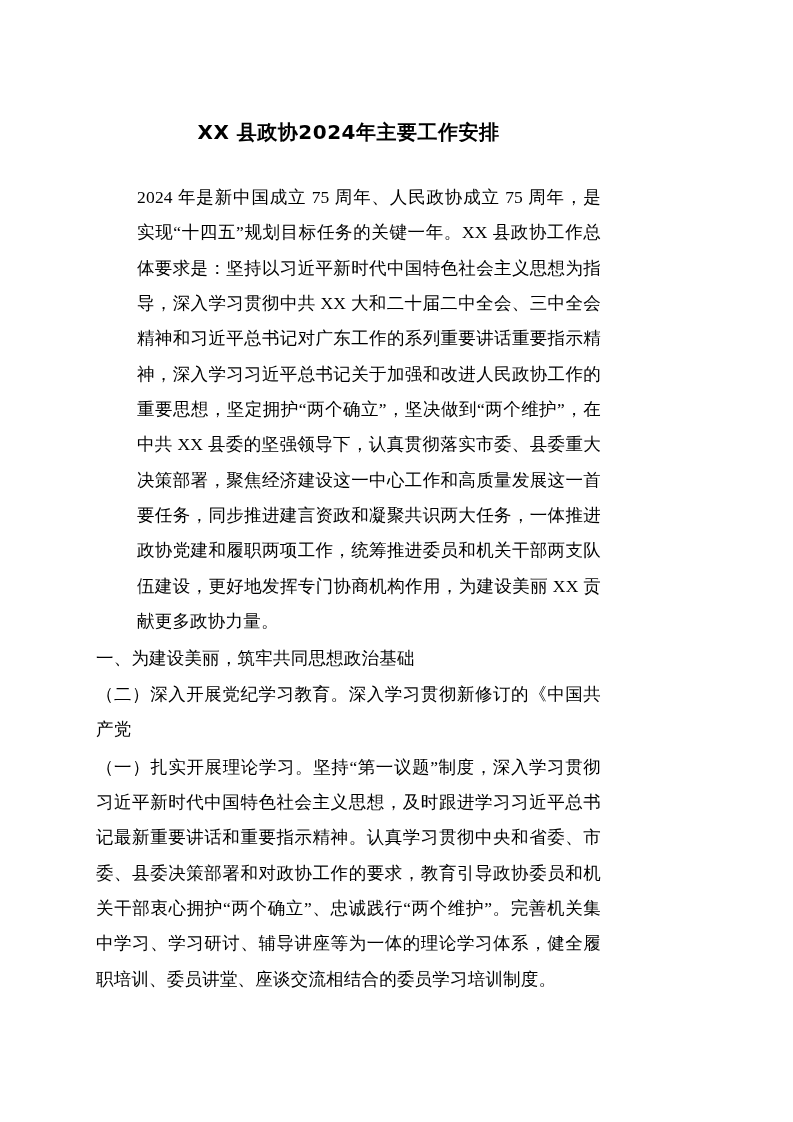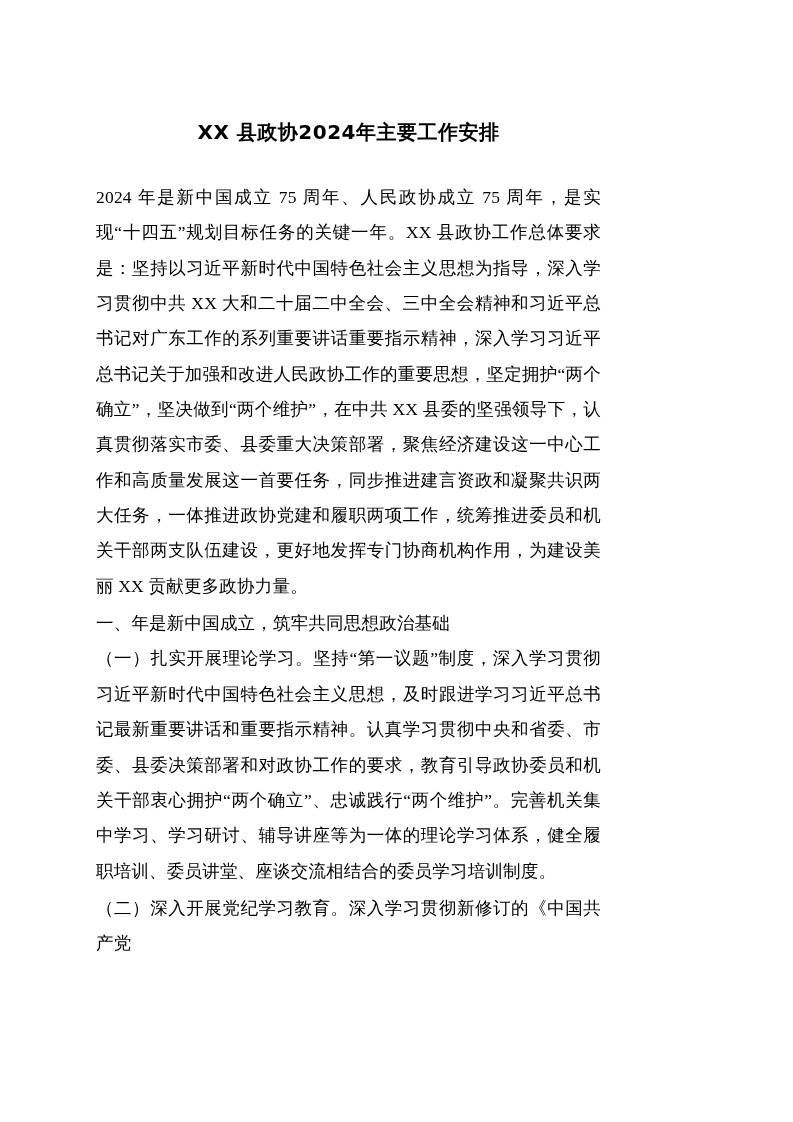--- a/index.html
+++ b/index.html
@@ -36,36 +36,37 @@
     margin: 0 0 2px 0;
     text-align: justify;
     text-justify: inter-ideograph;
     letter-spacing: 0.2px;
   }
   .para.indent {
     text-indent: 0;
   }
   .para.first {
     text-indent: 0;
+    margin-left: 41px;
   }
   .heading-para {
     font-size: 17.5px;
     line-height: 2.02;
     margin: 0;
     letter-spacing: 0.2px;
   }
 </style>
 </head>
 <body>
 
 <div class="page">
 
   <h1 class="doc-title">XX 县政协2024年主要工作安排</h1>
 
   <p class="para first">2024 年是新中国成立 75 周年、人民政协成立 75 周年，是实现“十四五”规划目标任务的关键一年。XX 县政协工作总体要求是：坚持以习近平新时代中国特色社会主义思想为指导，深入学习贯彻中共 XX 大和二十届二中全会、三中全会精神和习近平总书记对广东工作的系列重要讲话重要指示精神，深入学习习近平总书记关于加强和改进人民政协工作的重要思想，坚定拥护“两个确立”，坚决做到“两个维护”，在中共 XX 县委的坚强领导下，认真贯彻落实市委、县委重大决策部署，聚焦经济建设这一中心工作和高质量发展这一首要任务，同步推进建言资政和凝聚共识两大任务，一体推进政协党建和履职两项工作，统筹推进委员和机关干部两支队伍建设，更好地发挥专门协商机构作用，为建设美丽 XX 贡献更多政协力量。</p>
 
-  <p class="heading-para">一、年是新中国成立，筑牢共同思想政治基础</p>
+  <p class="heading-para">一、为建设美丽，筑牢共同思想政治基础</p>
+
+  <p class="para indent">（二）深入开展党纪学习教育。深入学习贯彻新修订的《中国共产党</p>
 
   <p class="para indent">（一）扎实开展理论学习。坚持“第一议题”制度，深入学习贯彻习近平新时代中国特色社会主义思想，及时跟进学习习近平总书记最新重要讲话和重要指示精神。认真学习贯彻中央和省委、市委、县委决策部署和对政协工作的要求，教育引导政协委员和机关干部衷心拥护“两个确立”、忠诚践行“两个维护”。完善机关集中学习、学习研讨、辅导讲座等为一体的理论学习体系，健全履职培训、委员讲堂、座谈交流相结合的委员学习培训制度。</p>
-
-  <p class="para indent">（二）深入开展党纪学习教育。深入学习贯彻新修订的《中国共产党</p>
 
 </div>
 
 </body></html>

